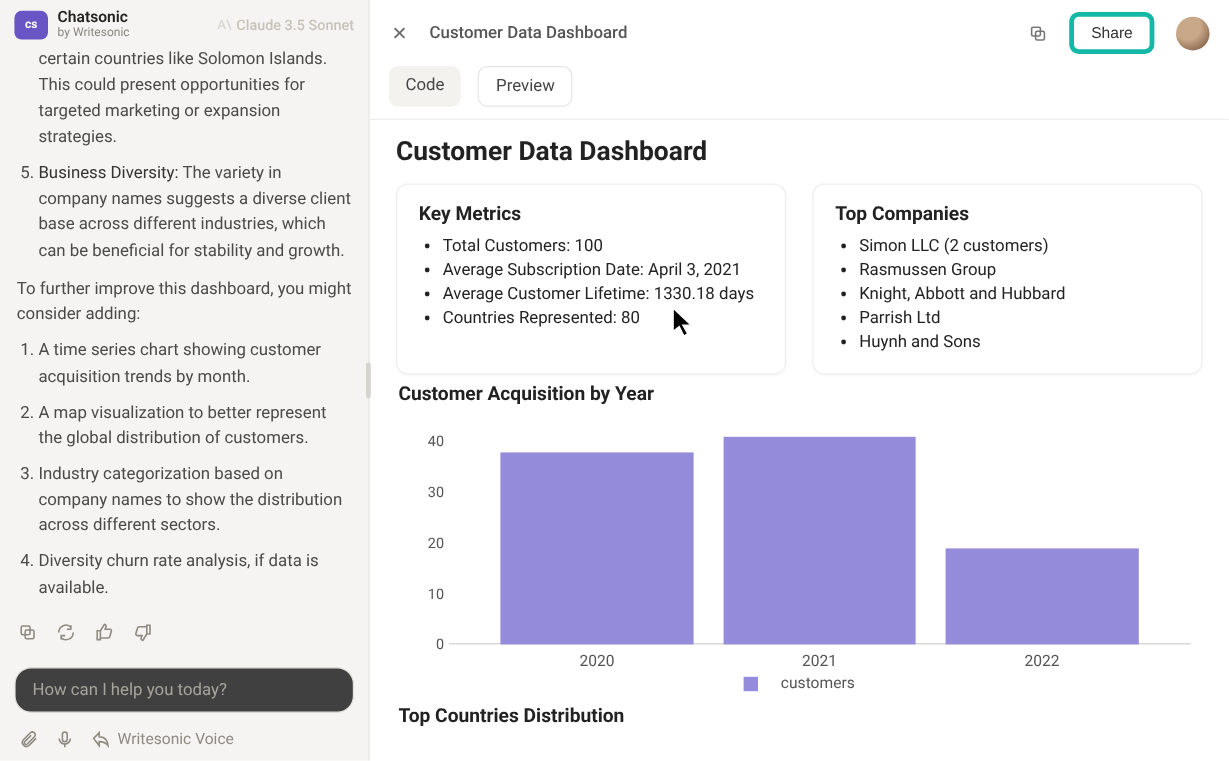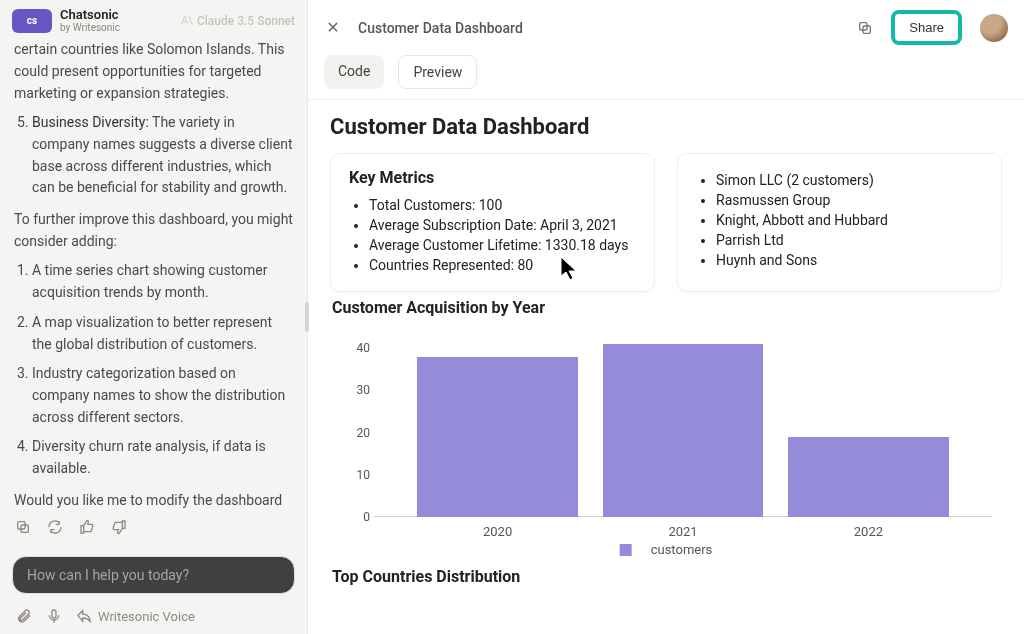--- a/index.html
+++ b/index.html
@@ -16,21 +16,21 @@
     background: #f5f4f2;
     display: flex; flex-direction: column;
     border-right: 1px solid #e8e6e2;
     position: relative;
   }
   .left-header {
     display: flex; align-items: center; gap: 8px;
     padding: 8px 12px 6px 12px;
   }
   .cs-badge {
-    width: 40px; height: 24px; border-radius: 6px;
+    width: 28px; height: 24px; border-radius: 6px;
     background: #6a55c5; color: #fff;
     display: flex; align-items: center; justify-content: center;
     font-size: 10px; font-weight: 700; text-align: center;
   }
   .brand-col { display: flex; flex-direction: column; line-height: 1.1; }
   .brand-name { font-weight: 600; font-size: 13px; }
   .brand-sub { font-size: 10px; color: #8a8780; }
   .model-label {
     margin-left: auto; font-size: 12px; color: #c6c3bb; font-weight: 500;
     display: flex; align-items: center; gap: 4px;
@@ -162,21 +162,21 @@
         <span class="brand-name">Chatsonic</span>
         <span class="brand-sub">by Writesonic</span>
       </div>
       <div class="model-label">
         <span class="ai-glyph">A\</span>
         <span>Claude 3.5 Sonnet</span>
       </div>
     </div>
 
     <div class="chat-scroll">
-      <p style="margin-top:0;">certain countries like Solomon Islands. This could present opportunities for targeted marketing or expansion strategies.</p>
+      <p style="margin-top:0;margin-left:18px">certain countries like Solomon Islands. This could present opportunities for targeted marketing or expansion strategies.</p>
       <ol start="5">
         <li>
           <span style="color:#333">Business Diversity:</span><span> The variety in company names suggests a diverse client base across different industries, which can be beneficial for stability and growth.</span>
         </li>
       </ol>
       <p>To further improve this dashboard, you might consider adding:</p>
       <ol>
         <li>A time series chart showing customer acquisition trends by month.</li>
         <li>A map visualization to better represent the global distribution of customers.</li>
         <li>Industry categorization based on company names to show the distribution across different sectors.</li>
@@ -266,20 +266,21 @@
         <div class="card">
           <h3>Key Metrics</h3>
           <ul>
             <li>Total Customers: 100</li>
             <li>Average Subscription Date: April 3, 2021</li>
             <li>Average Customer Lifetime: 1330.18 days</li>
             <li>Countries Represented: 80</li>
           </ul>
         </div>
         <div class="card">
+          <h3>Top Companies</h3>
           <ul>
             <li>Simon LLC (2 customers)</li>
             <li>Rasmussen Group</li>
             <li>Knight, Abbott and Hubbard</li>
             <li>Parrish Ltd</li>
             <li>Huynh and Sons</li>
           </ul>
         </div>
       </div>
 

